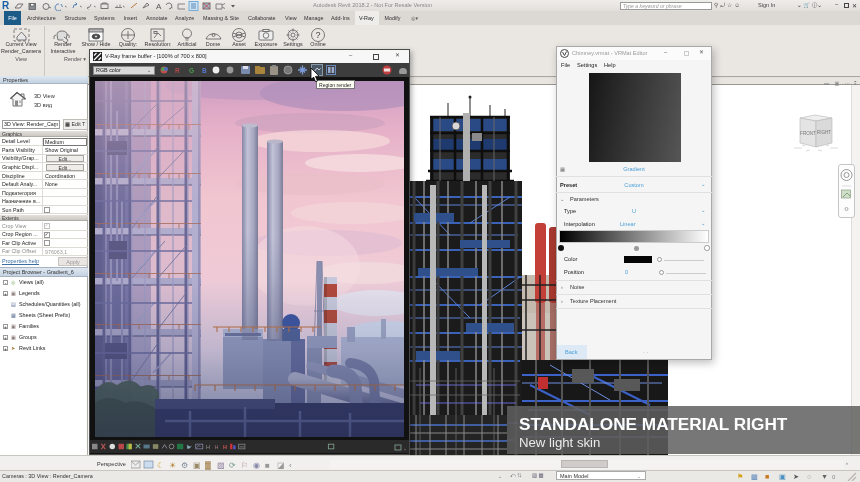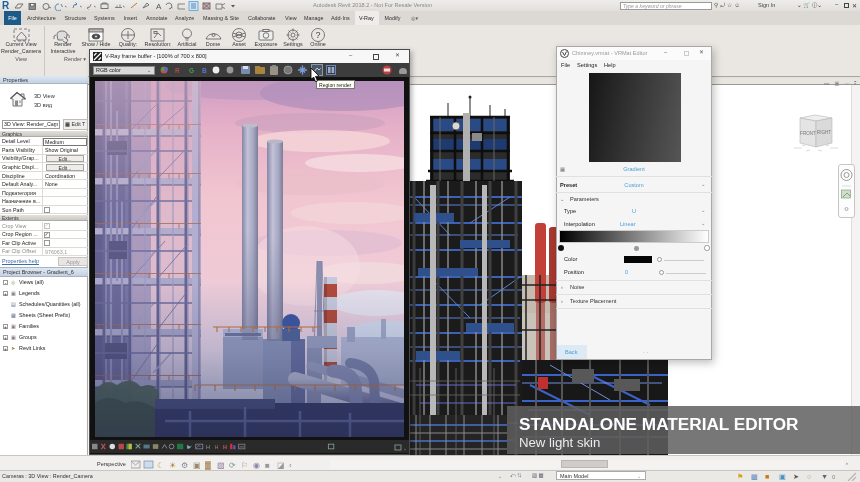--- a/index.html
+++ b/index.html
@@ -689,21 +689,21 @@
 <div class="tx" style="left:561px;top:298px;font-size:5.3px;color:#666;">›</div>
 <div class="tx" style="left:570px;top:298px;font-size:5.6px;color:#333;">Texture Placement</div>
 <div class="abs" style="left:556px;top:308px;width:156px;height:1px;background:#e0e0e0;"></div>
 
 <div class="abs" style="left:557px;top:345px;width:30px;height:14px;background:#ddeaf6;"></div>
 <div class="tx" style="left:565px;top:349px;font-size:5.6px;color:#4a9fd8;">Back</div>
 <div class="tx" style="left:643px;top:349px;font-size:5.6px;color:#777;">· ·</div>
 </div>
 
 <div class="abs" style="left:507px;top:406px;width:353px;height:48px;background:rgba(95,95,95,0.85);"></div>
-<div class="tx" style="left:519px;top:414px;font-size:17.2px;font-weight:bold;color:#fff;">STANDALONE MATERIAL EDITOR</div>
+<div class="tx" style="left:519px;top:414px;font-size:17.2px;font-weight:bold;color:#fff;">STANDALONE MATERIAL RIGHT</div>
 <div class="tx" style="left:519px;top:434.5px;font-size:13.2px;color:#ebebeb;">New light skin</div>
 
 <div id="bottombars">
 
 <div class="abs" style="left:0;top:455px;width:860px;height:15px;background:#f1f0ee;border-top:1px solid #c9c5c1;"></div>
 <div class="tx" style="left:97px;top:461px;font-size:5.5px;color:#333;">Perspective</div>
 <svg class="abs" style="left:131px;top:460px;" width="180" height="10" viewBox="0 0 180 10">
 <g font-size="8">
 <rect x="0" y="1" width="9" height="7" fill="#eee" stroke="#888" stroke-width="0.7"></rect>
         <path d="M0.5 1.5 L4.5 5 L8.5 1.5" stroke="#888" fill="none" stroke-width="0.7"></path>

